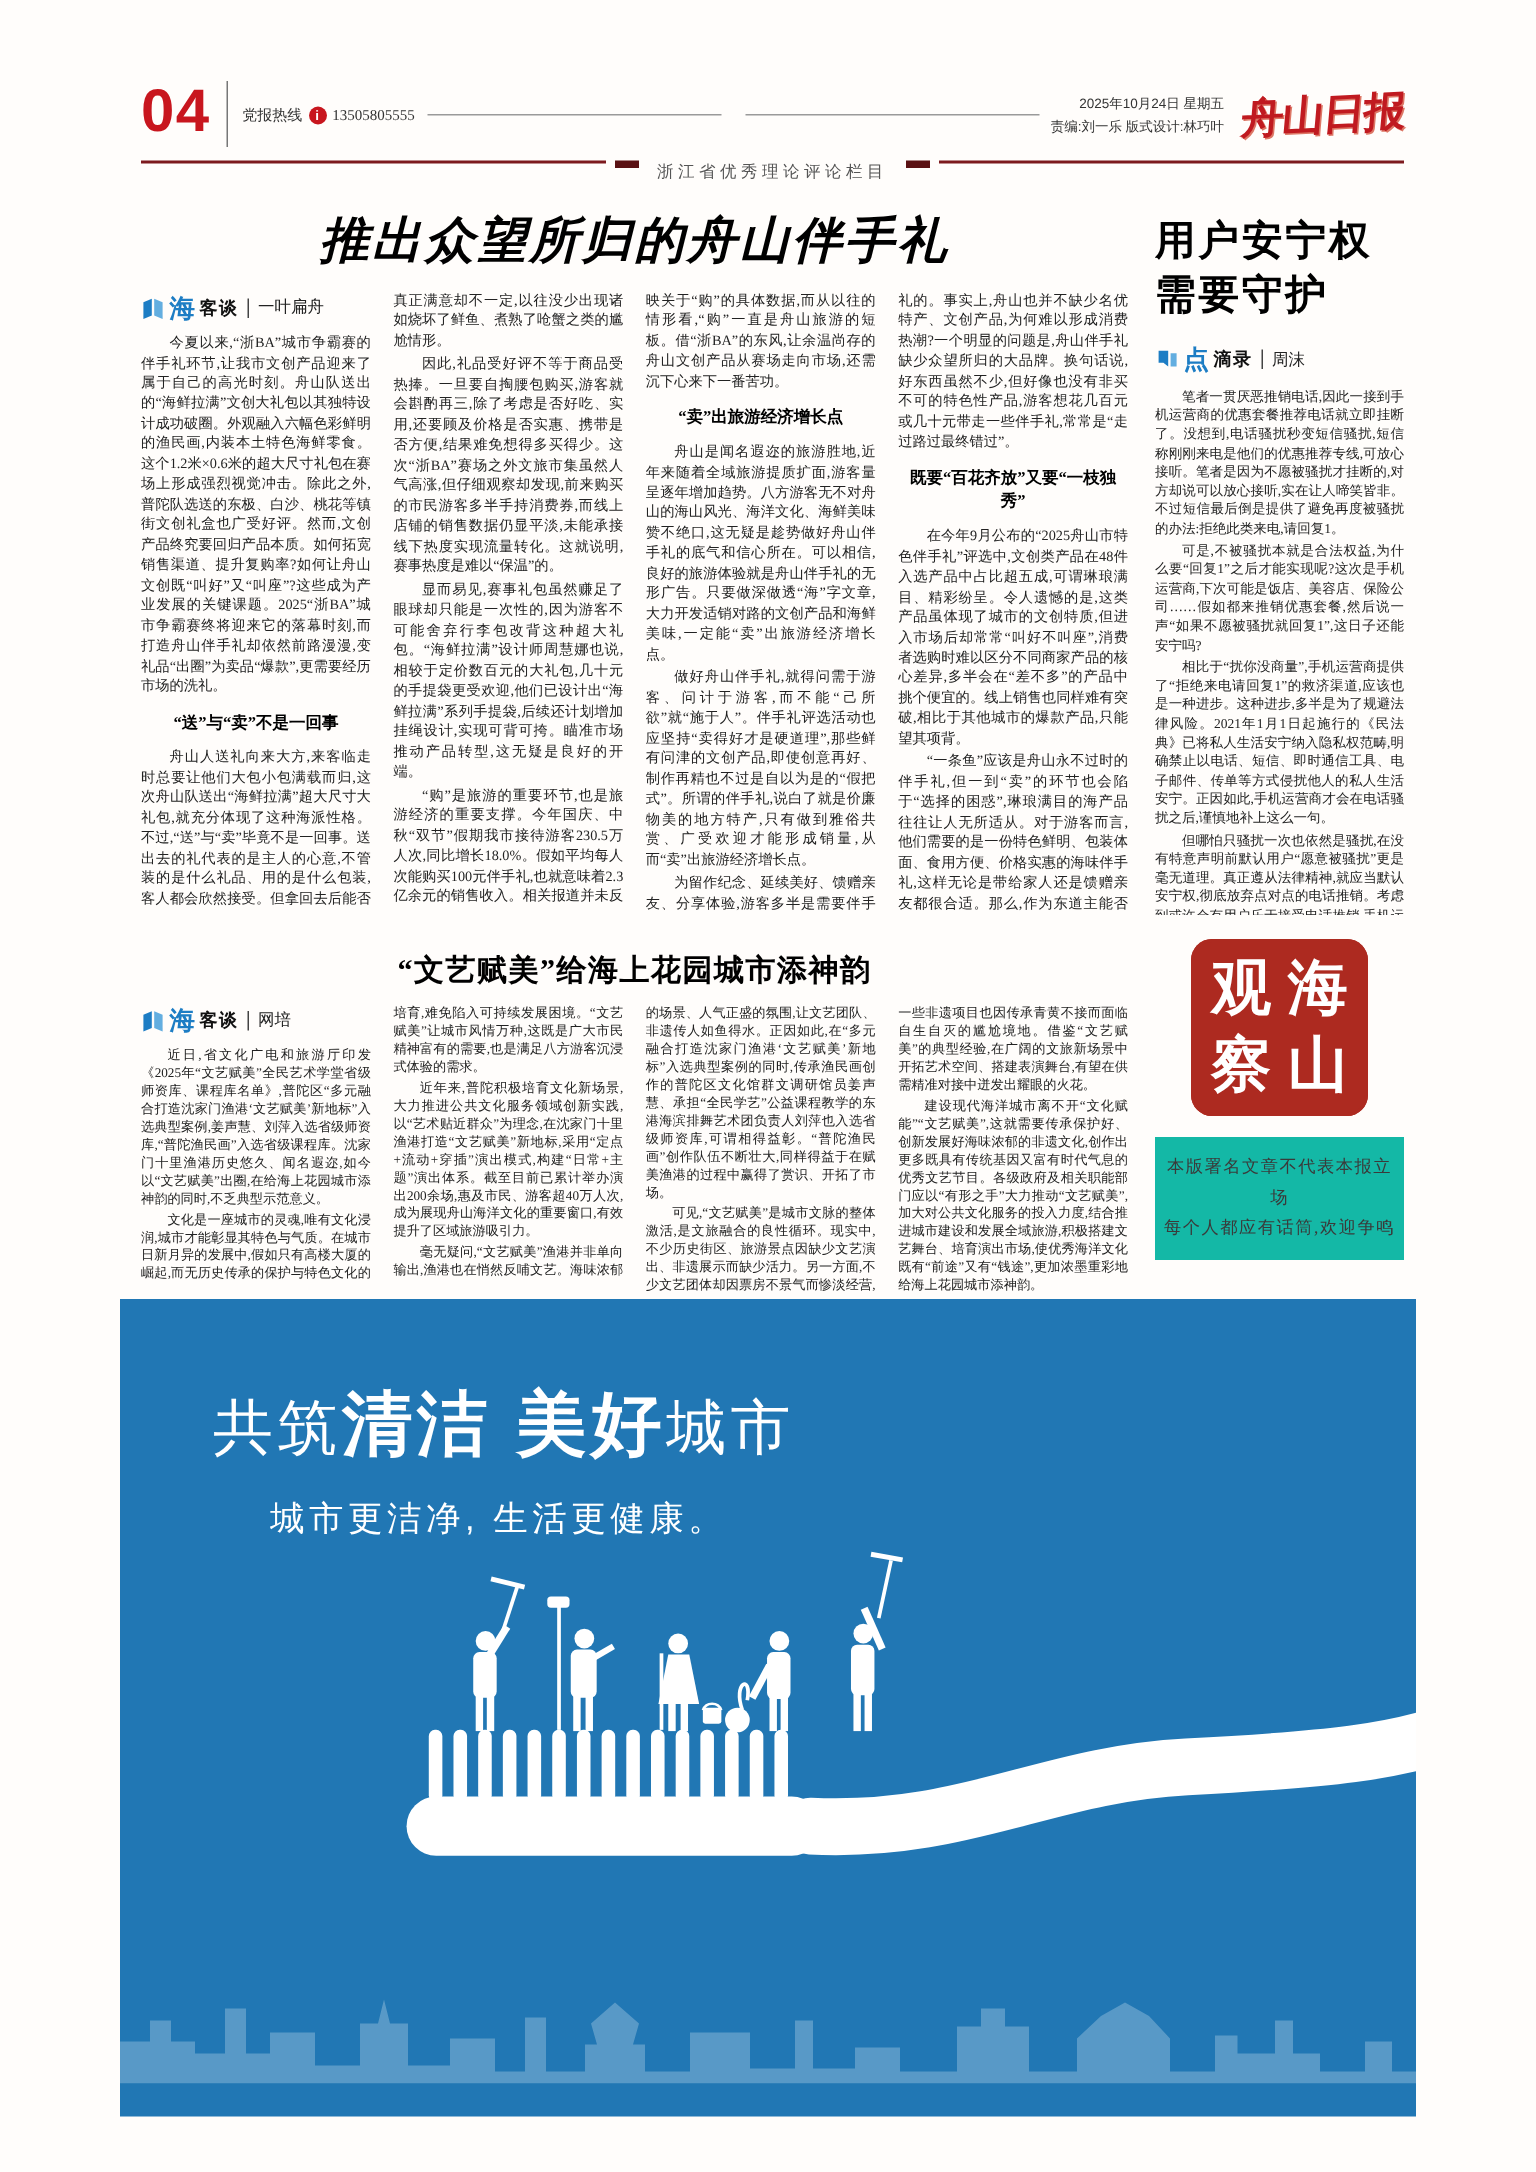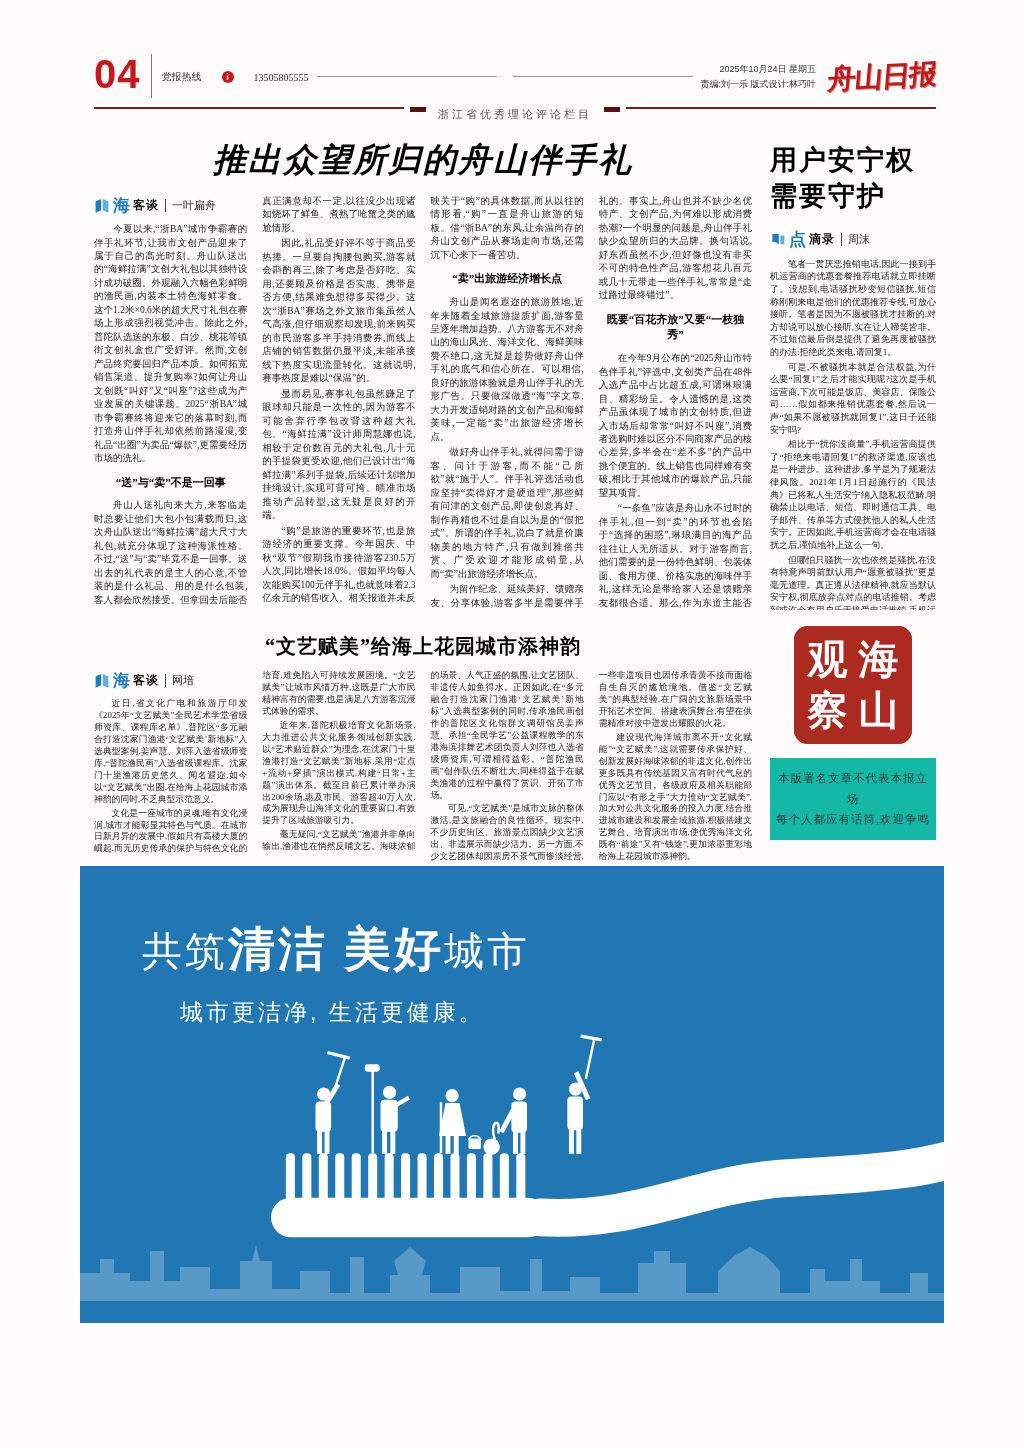--- a/index.html
+++ b/index.html
@@ -9,21 +9,21 @@
     position:relative; overflow:hidden;
     font-family:"Liberation Serif","DejaVu Serif",serif; color:#1a1a1a;
   }
   .inner { padding:54px 88px 0 94px; }
 
   
   .hdr-row { display:flex; align-items:flex-start; }
   .pageno { font-family:"Liberation Sans","DejaVu Sans",sans-serif;
     font-size:40px; font-weight:800; color:#c8161e; line-height:1; letter-spacing:1px; }
   .hdr-vline { width:1px; height:44px; background:#777; margin:0 10px; }
-  .hotline { display:flex; align-items:center; gap:20px; margin-top:16px;
+  .hotline { display:flex; align-items:center; gap:4px; margin-top:16px;
     font-size:10px; color:#333; white-space:nowrap; }
   .hot-ico { display:inline-block; width:12px; height:12px; border-radius:50%;
     background:#c8161e; color:#fff; font-size:9px; line-height:12px; text-align:center;
     font-family:"Liberation Sans",sans-serif; font-weight:700; }
   .hdr-fill { flex:1; height:1px; background:#9a9a9a; margin:22px 8px 0 8px; }
   .masthead { font-size:37px; font-weight:800; letter-spacing:7px; line-height:1;
     margin-top:2px; color:#111; white-space:nowrap; }
   .hdr-right { text-align:right; font-size:9px; color:#333; line-height:1.7;
     margin-top:8px; white-space:nowrap; font-family:"Liberation Sans",sans-serif; }
   .logo { font-size:28px; font-weight:900; color:#c01a20; letter-spacing:-1px;
@@ -72,21 +72,21 @@
     margin:16px auto 14px; display:grid; grid-template-columns:1fr 1fr;
     grid-template-rows:1fr 1fr; padding:8px; box-shadow:0 0 0 2px #ad2a20 inset; }
   .seal-char { color:#fff; font-size:40px; font-weight:800; line-height:1;
     display:flex; align-items:center; justify-content:center;
     font-family:"DejaVu Serif",serif; }
 
   .disclaimer { background:#14b8a6; text-align:center; font-size:11.5px;
     line-height:1.8; color:#3a3a3a; padding:10px 4px; letter-spacing:1px; }
 
   
-  .ad { position:absolute; left:80px; top:866px; width:864px; height:457px;
+  .ad { position:absolute; left:80px; top:866px; width:864px; height:545px;
     background:#2177b4; overflow:hidden;
     font-family:"Liberation Sans","DejaVu Sans",sans-serif; }
   .ad-title { padding:52px 0 0 62px; color:#fff; font-size:40px; letter-spacing:3px; }
   .ad-title .seg-bold { font-weight:800; font-size:47px; }
   .ad-sub { padding:16px 0 0 100px; color:#fff; font-size:23px; letter-spacing:3px; }
   .brush-wrap { position:absolute; left:168px; top:148px; width:716px; height:290px; }
   .skyline { position:absolute; left:0; bottom:22px; width:864px; height:100px; }
 </style>
 </head>
 <body>

